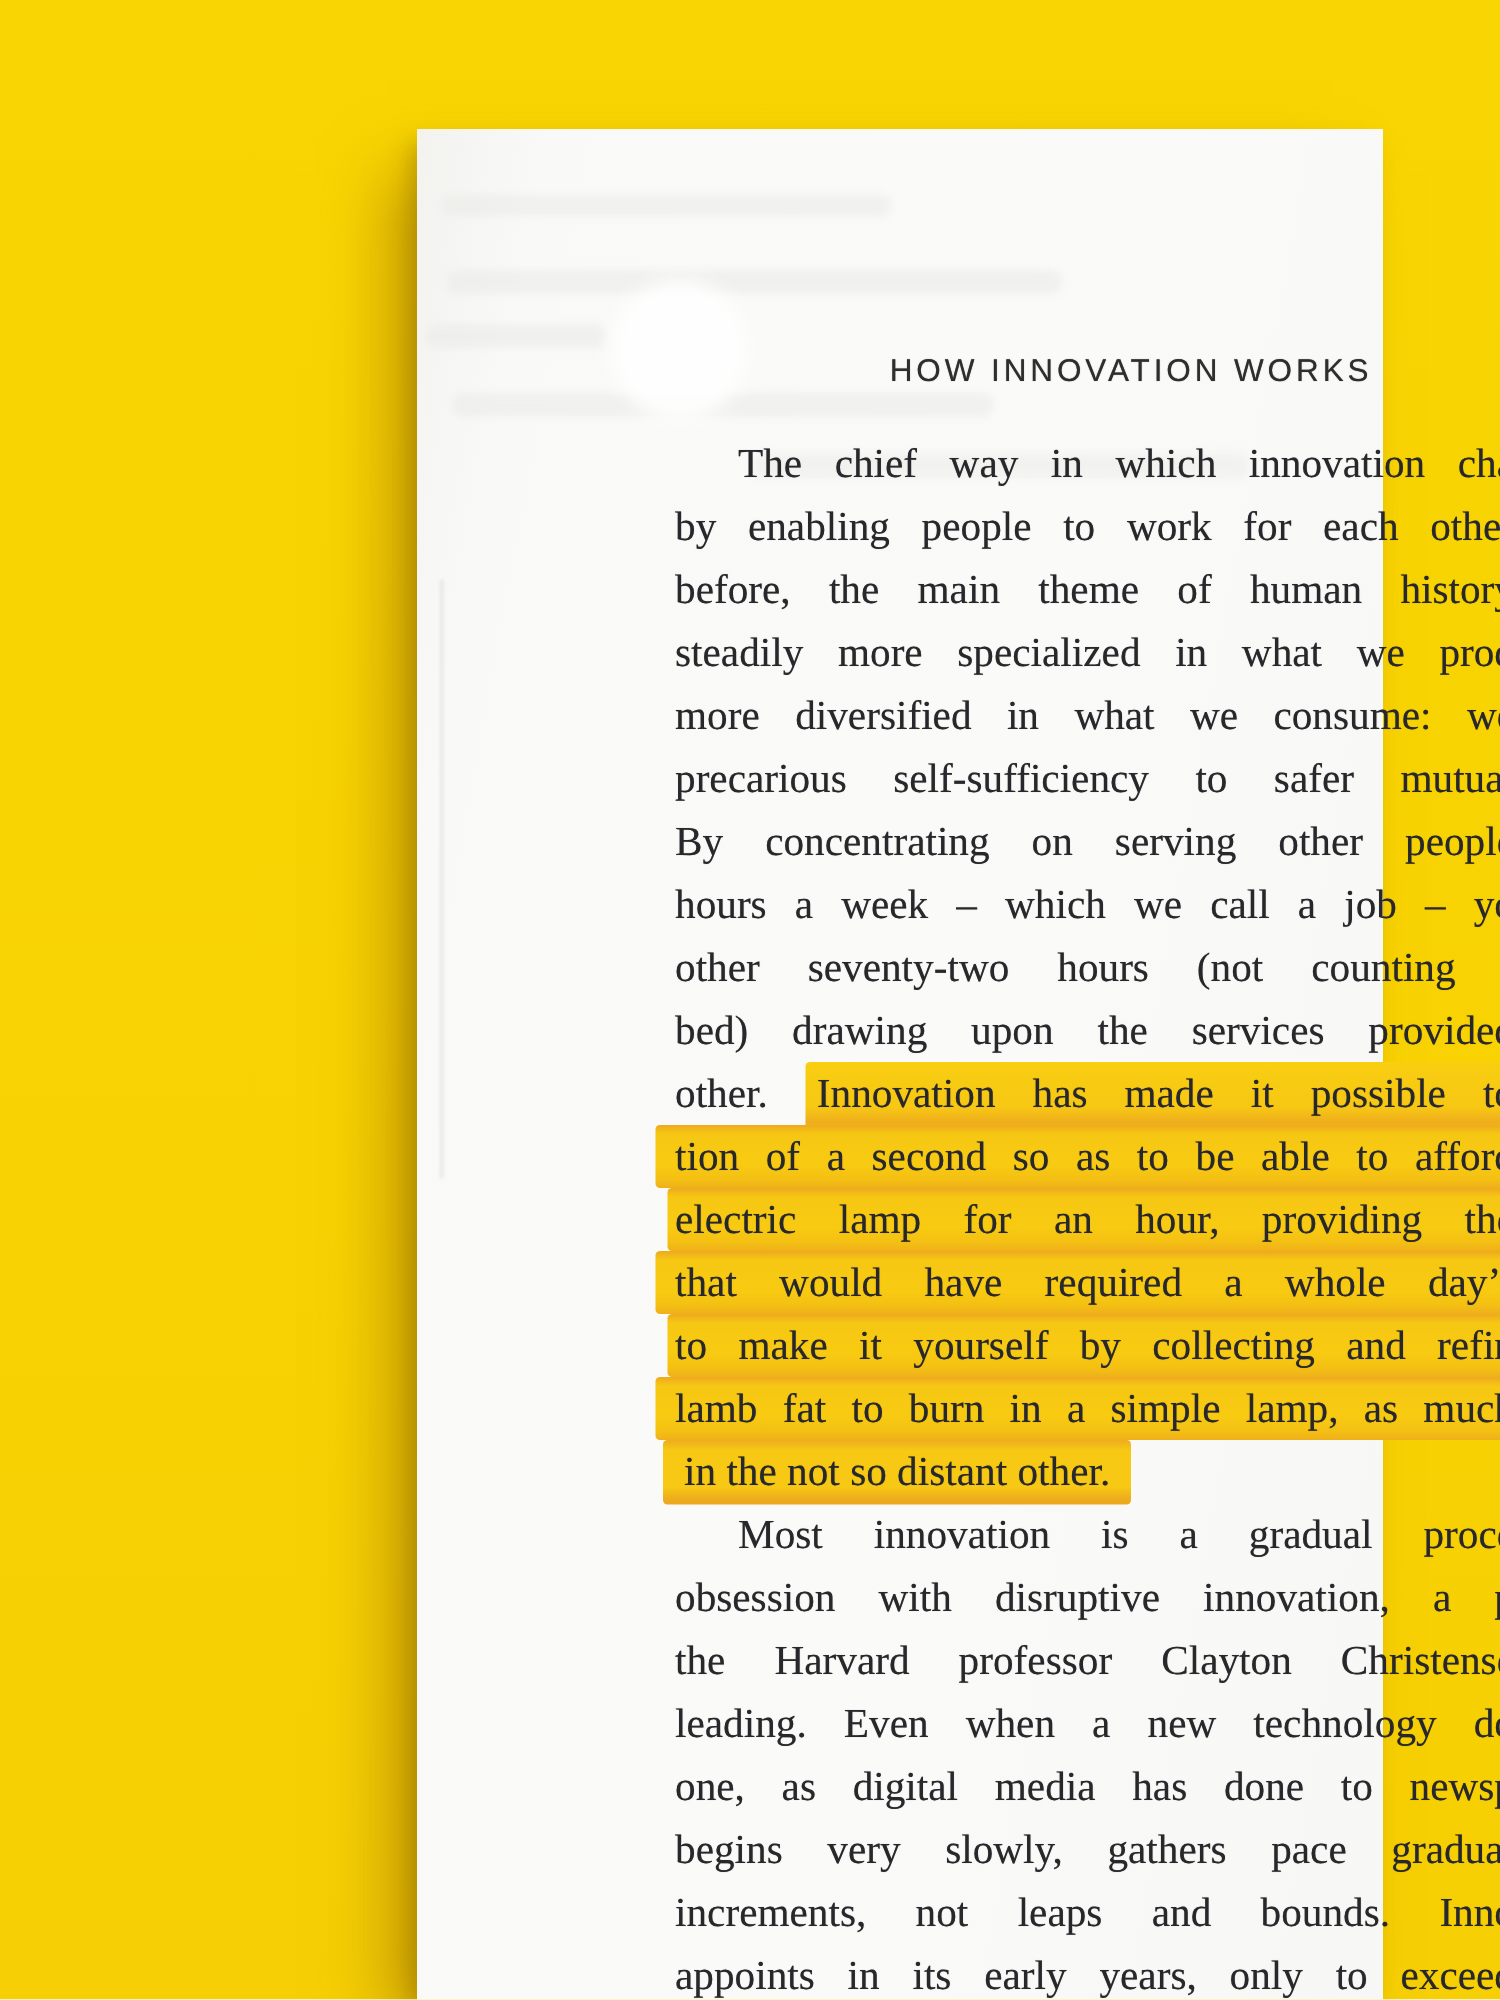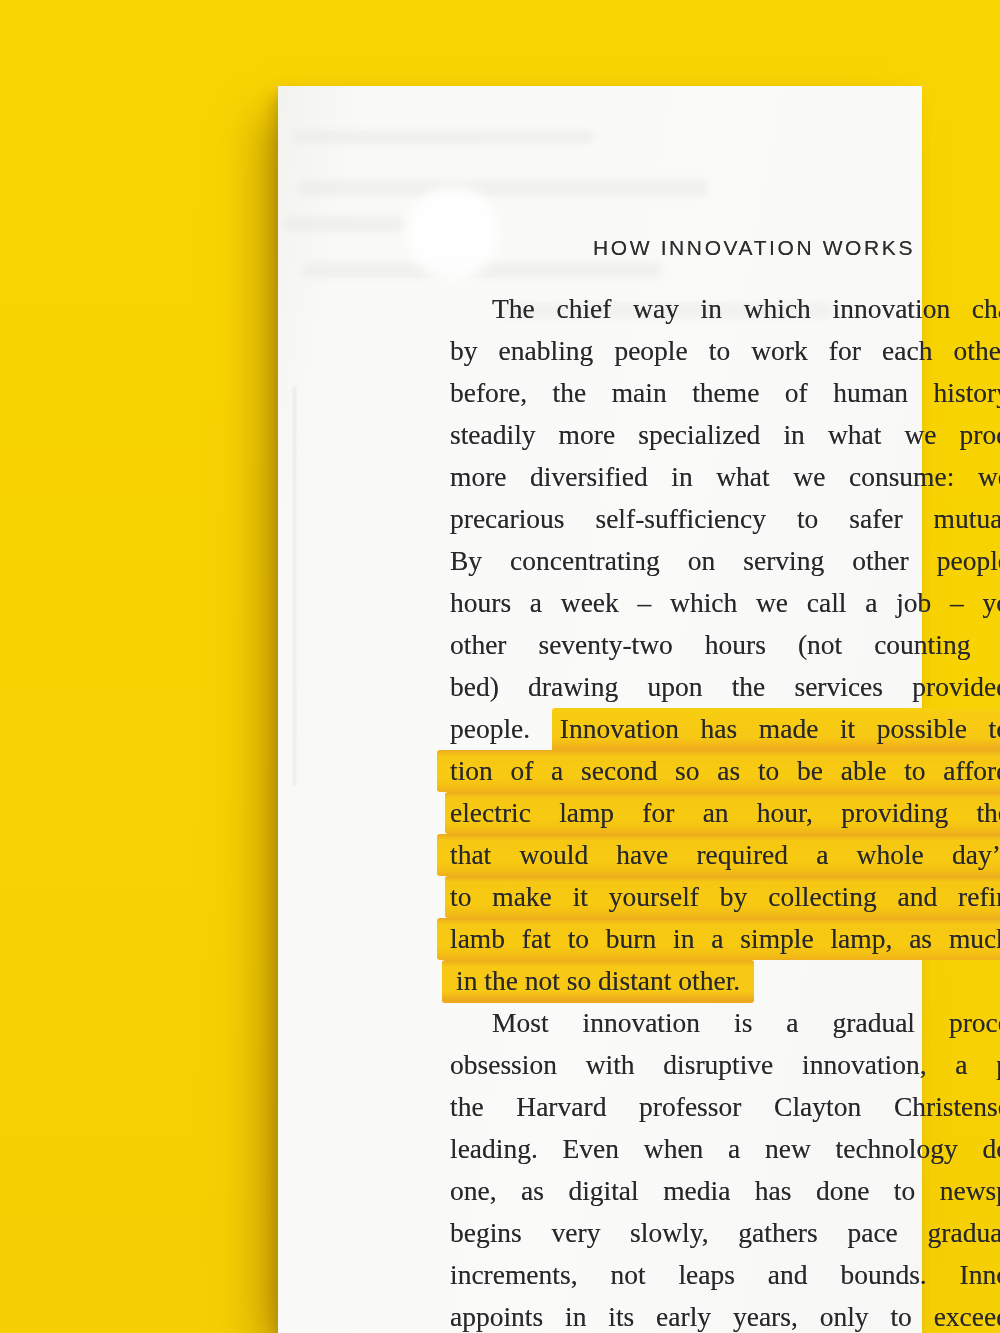--- a/index.html
+++ b/index.html
@@ -114,21 +114,21 @@
         <div class="line jline indent">The chief way in which innovation cha</div>
         <div class="line jline">by enabling people to work for each other</div>
         <div class="line jline">before, the main theme of human history</div>
         <div class="line jline">steadily more specialized in what we prod</div>
         <div class="line jline">more diversified in what we consume: we</div>
         <div class="line jline">precarious self-sufficiency to safer mutual</div>
         <div class="line jline">By concentrating on serving other people</div>
         <div class="line jline">hours a week – which we call a job – yo</div>
         <div class="line jline">other seventy-two hours (not counting t</div>
         <div class="line jline">bed) drawing upon the services provided</div>
-        <div class="line jline"><span>people. </span><span class="hl-inline">Innovation has made it possible to</span></div>
+        <div class="line jline"><span>other. </span><span class="hl-inline">Innovation has made it possible to</span></div>
         <div class="line jline hl-full">tion of a second so as to be able to afford</div>
         <div class="line jline hl-full">electric lamp for an hour, providing the</div>
         <div class="line jline hl-full">that would have required a whole day’s</div>
         <div class="line jline hl-full">to make it yourself by collecting and refin</div>
         <div class="line jline hl-full">lamb fat to burn in a simple lamp, as much</div>
         <div class="line plain"><span class="hl-solo">in the not so distant other.</span></div>
         <div class="line jline indent">Most innovation is a gradual proce</div>
         <div class="line jline">obsession with disruptive innovation, a p</div>
         <div class="line jline">the Harvard professor Clayton Christense</div>
         <div class="line jline">leading. Even when a new technology do</div>

